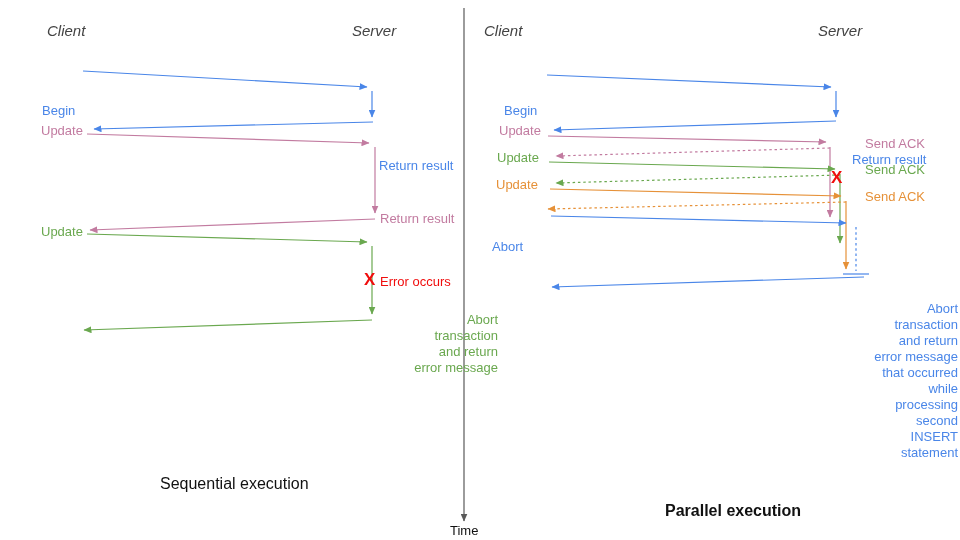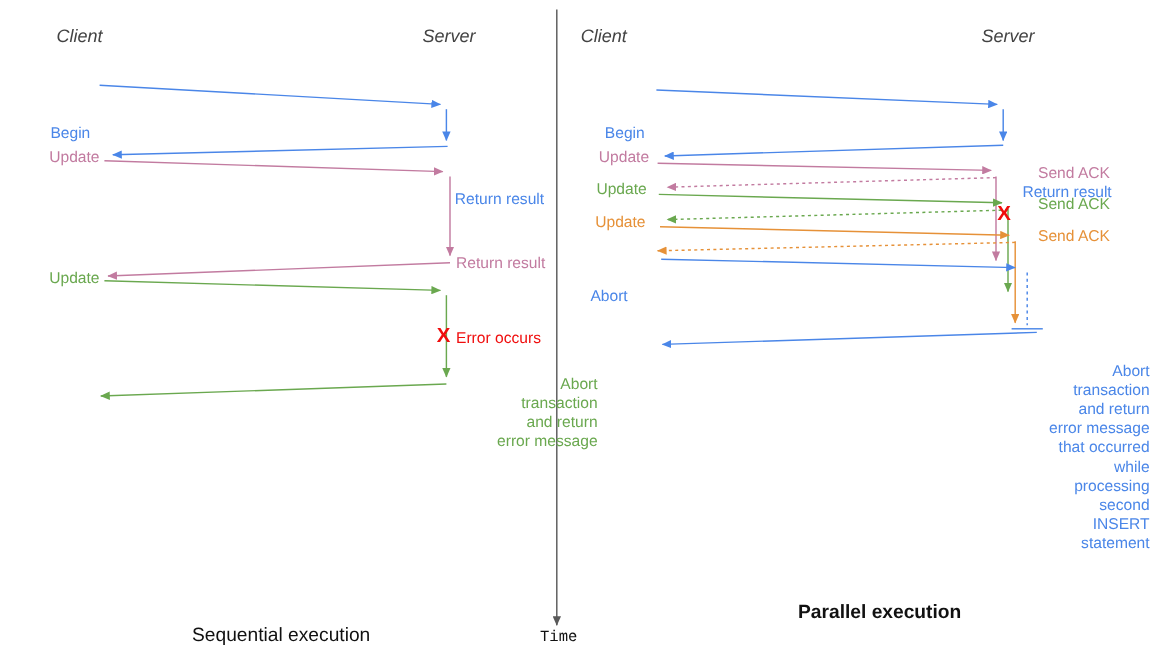--- a/index.html
+++ b/index.html
@@ -12,21 +12,21 @@
   .lbl{position:absolute;font-size:13px;line-height:15px;white-space:nowrap;}
   .hdr{font-size:15px;font-style:italic;color:var(--header);}
   .caption{font-size:16px;color:var(--ink);}
   .wrap{white-space:normal;width:86px;line-height:16px;text-align:right;}
   .xmark{font-size:17px;font-weight:bold;color:var(--red);line-height:17px;}
   .c-blue{color:var(--blue);margin-top:40px;}
   .c-pink{color:var(--pink);}
   .c-green{color:var(--green);}
   .c-orange{color:var(--orange);}
   .c-red{color:var(--red);}
-  .c-time{color:var(--ink);font-family:Liberation Mono, monospace;}
+  .c-time{color:var(--ink);}
   .s-blue{stroke:var(--blue);}
   .s-pink{stroke:var(--pink);}
   .s-green{stroke:var(--green);}
   .s-orange{stroke:var(--orange);}
   .s-gray{stroke:var(--axis);}
   .f-blue{fill:var(--blue);}
   .f-pink{fill:var(--pink);}
   .f-green{fill:var(--green);}
   .f-orange{fill:var(--orange);}
   .f-gray{fill:var(--axis);}
@@ -101,21 +101,21 @@
   <div class="lbl hdr" style="left:352px;top:23px;">Server</div>
 
   <div class="lbl c-blue" style="left:42px;top:63px;">Begin</div>
   <div class="lbl c-blue" style="left:379px;top:118px;">Return result</div>
   <div class="lbl c-pink" style="left:41px;top:123px;">Update</div>
   <div class="lbl c-pink" style="left:380px;top:211px;">Return result</div>
   <div class="lbl c-green" style="left:41px;top:224px;">Update</div>
   <div class="lbl xmark" style="left:364px;top:271px;">X</div>
   <div class="lbl c-red" style="left:380px;top:274px;">Error occurs</div>
   <div class="lbl c-green wrap" style="left:380px;top:312px;margin-left:32px;">Abort transaction and return error message</div>
-  <div class="lbl caption" style="left:160px;top:522px;">Sequential execution</div>
+  <div class="lbl caption" style="left:160px;top:476px;">Sequential execution</div>
 
   <div class="lbl hdr" style="left:484px;top:23px;">Client</div>
   <div class="lbl hdr" style="left:818px;top:23px;">Server</div>
 
   <div class="lbl c-blue" style="left:504px;top:63px;">Begin</div>
   <div class="lbl c-blue" style="left:852px;top:112px;">Return result</div>
   <div class="lbl c-pink" style="left:499px;top:123px;">Update</div>
   <div class="lbl c-pink" style="left:865px;top:136px;">Send ACK</div>
   <div class="lbl c-green" style="left:497px;top:150px;">Update</div>
   <div class="lbl c-green" style="left:865px;top:162px;">Send ACK</div>

